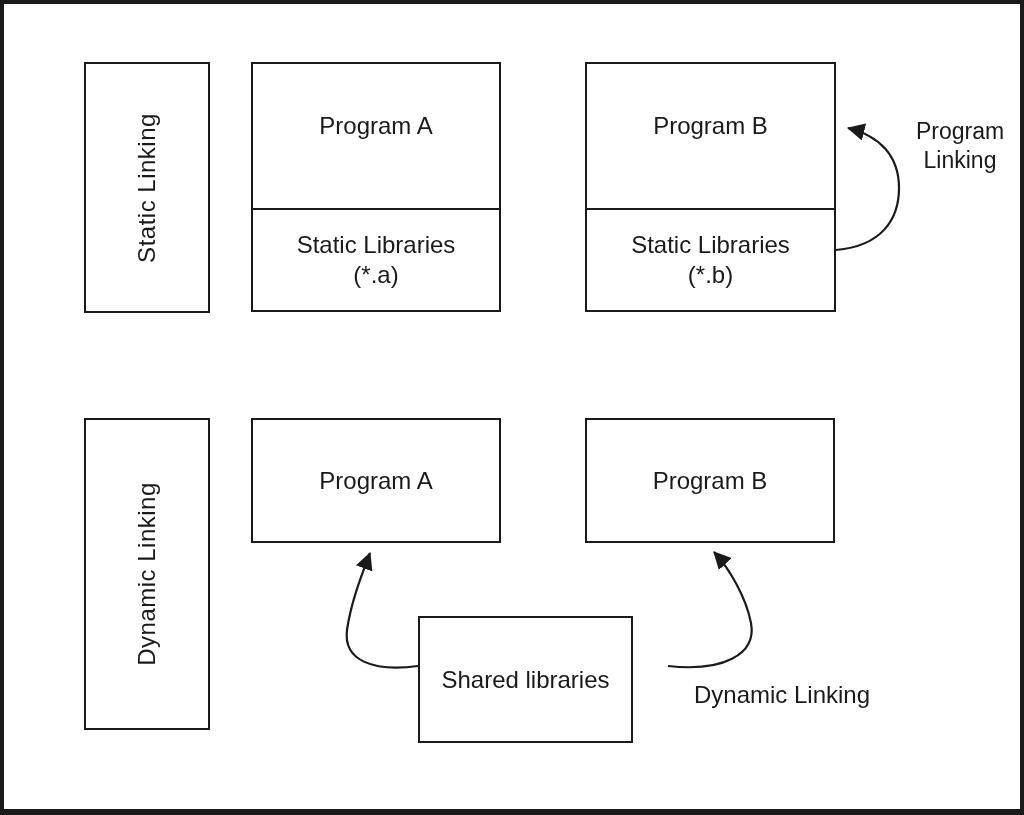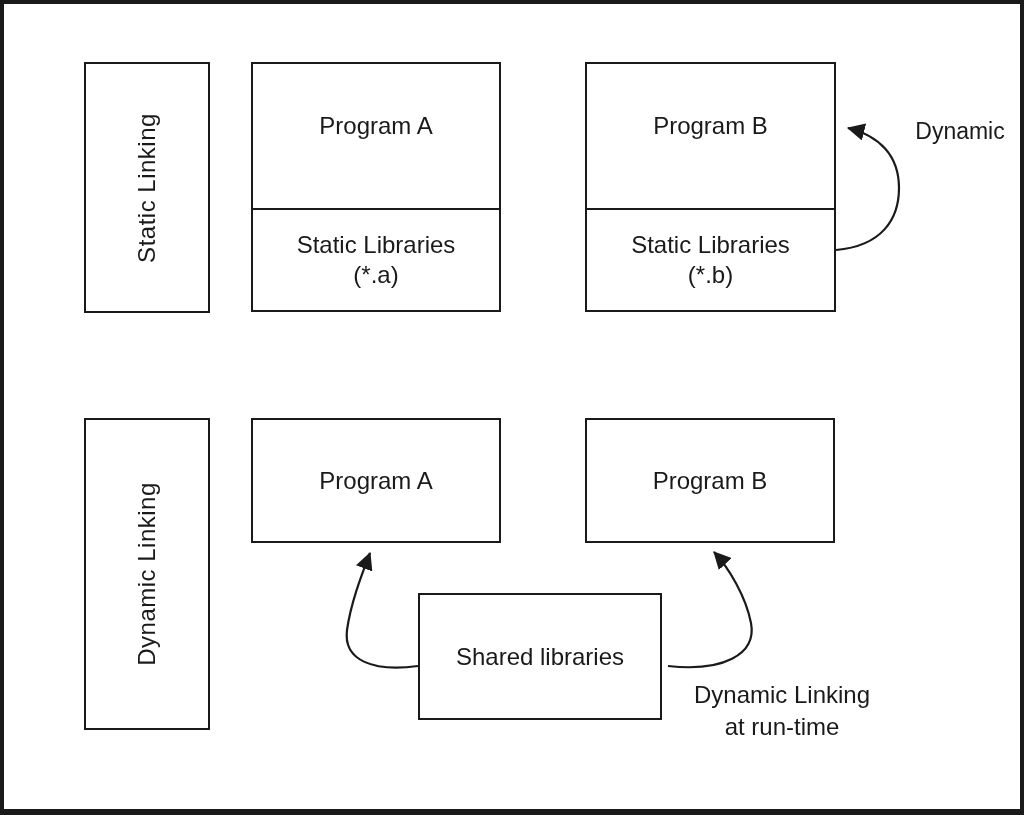--- a/index.html
+++ b/index.html
@@ -116,44 +116,44 @@
     <div class="sect sect-top">Program B</div>
     <div class="sect sect-bottom">
       <div>
         <div>Static Libraries</div>
         <div>(*.b)</div>
       </div>
     </div>
   </div>
 
   <div class="note note-static" style="left:895px; top:117px; width:130px;">
-    <div>Dynamic</div>
+    <div>Program</div>
+    <div>Linking</div>
   </div>
 
   <div class="box v-label-box abs" style="left:84px; top:418px; width:126px; height:312px;">
     <span class="v-label">Dynamic Linking</span>
   </div>
 
   <div class="box plain-box abs" style="left:251px; top:418px; width:250px; height:125px;">
     <span>Program A</span>
   </div>
 
   <div class="box plain-box abs" style="left:585px; top:418px; width:250px; height:125px;">
     <span>Program B</span>
   </div>
 
-  <div class="box plain-box abs" style="left:418px; top:593px; width:244px; height:127px;text-align:center;">
+  <div class="box plain-box abs" style="left:418px; top:616px; width:215px; height:127px;text-align:center;">
     <div>
       <div>Shared libraries</div>
     </div>
   </div>
 
   <div class="note note-dynamic" style="left:682px; top:679px; width:200px;">
     <div>Dynamic Linking</div>
-    <div>at run-time</div>
   </div>
 
   <svg class="arrows" viewBox="0 0 1024 815">
     <defs>
       <marker id="ah" viewBox="0 0 8 8" refX="7.5" refY="4" markerWidth="8" markerHeight="8" orient="auto">
         <path d="M0,0 L8,4 L0,8 Z" fill="#1a1a1a"></path>
       </marker>
     </defs>
 
     <path class="link" marker-end="url(#ah)" d="M 836 250 C 882 246 899 219 899 188 C 899 156 880 136 848 128"></path>

